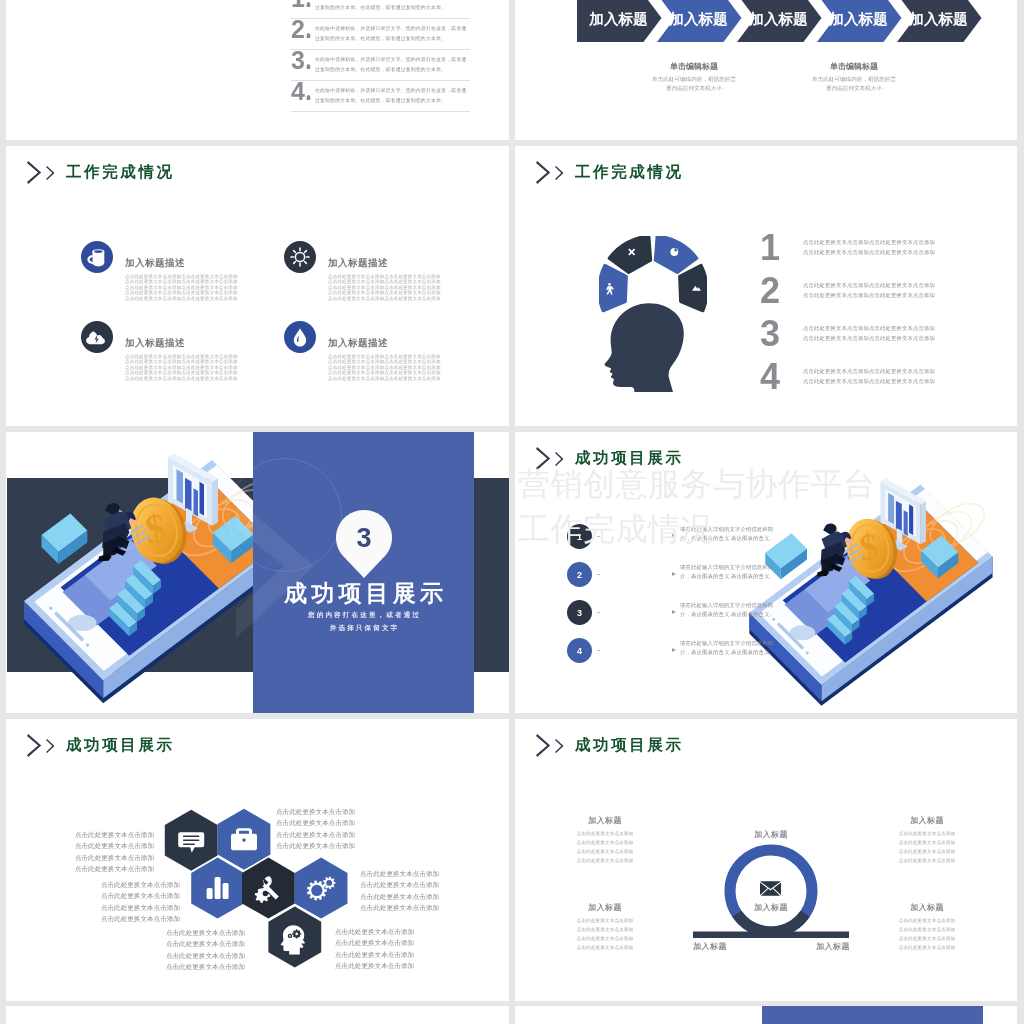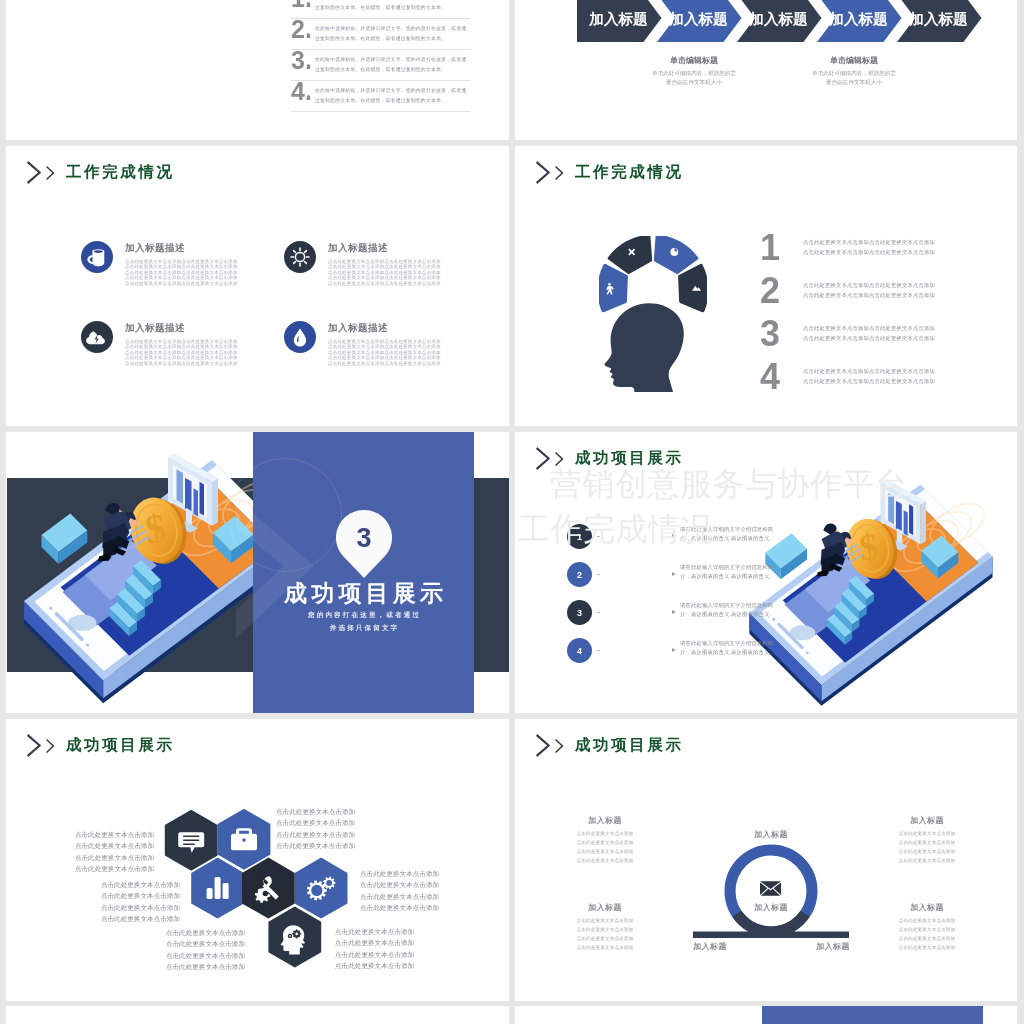--- a/index.html
+++ b/index.html
@@ -21,29 +21,29 @@
   .s1-item{position:relative;height:30px;border-bottom:1px solid #e0e0e0;}
   .s1-num{position:absolute;left:0;top:-2px;font-size:25px;font-weight:700;
           color:#8b8d92;font-family:"Liberation Sans",sans-serif;line-height:1;}
   .s1-dot{position:absolute;left:16px;top:14px;width:3.4px;height:3.4px;border-radius:50%;
           background:#8b8d92;}
   .s1-txt{position:absolute;left:24px;top:5px;width:155px;font-size:4.9px;
           color:#8b8d92;line-height:2.05;letter-spacing:.15px;}
 
   
   .s2-chevs{position:absolute;left:62px;top:136px;width:415px;height:48px;}
-  .s2-cap{position:absolute;top:197px;width:160px;text-align:center;}
+  .s2-cap{position:absolute;top:203px;width:160px;text-align:center;}
   .s2-cap-t{font-size:8px;font-weight:700;color:#6f7177;margin-bottom:3px;}
   .s2-cap-b{font-size:5.6px;color:#9a9ca1;line-height:1.55;}
 
   
   .s3-card{position:absolute;display:flex;}
   .s3-circ{width:32px;height:32px;border-radius:50%;flex:none;}
   .s3-circ svg{width:32px;height:32px;display:block;}
-  .s3-txt{margin-left:12px;padding-top:1px;}
+  .s3-txt{margin-left:12px;padding-top:1px;margin-top:15px;}
   .s3-t{font-size:9.6px;font-weight:700;color:#76787e;letter-spacing:.4px;}
   .s3-b{margin-top:3.5px;width:118px;font-size:4.6px;color:#a9abb0;line-height:1.22;
         letter-spacing:.1px;white-space:nowrap;}
 
   
   .s4-head{position:absolute;left:84px;top:90px;width:108px;height:156px;}
   .s4-rows{position:absolute;left:245px;top:90px;}
   .s4-row{position:relative;height:43px;}
   .s4-n{position:absolute;left:0;top:-6px;font-size:36px;font-weight:700;color:#8a8c91;
         font-family:"Liberation Sans",sans-serif;line-height:1;}
@@ -103,21 +103,21 @@
   .s8-b3{left:15px;top:183px;text-align:center;}
   .s8-b4{left:337px;top:183px;text-align:center;}
 
   
   .s10-band{position:absolute;left:247px;top:0;width:221px;height:282px;background:#4a62a9;}
 
   
   .wm{position:absolute;left:518px;top:468px;width:520px;
       font-size:32px;font-weight:400;color:#ececec;line-height:1;
       letter-spacing:0.5px;pointer-events:none;white-space:nowrap;}
-  .wm-l1{position:absolute;top:0;margin-left:32px;}
+  .wm-l1{position:absolute;top:0;}
   .wm-l2{position:absolute;top:45px;}
   .wm-logo{position:absolute;left:262px;top:452px;width:230px;height:190px;
            pointer-events:none;overflow:hidden;}
   .wm-logo-t{display:block;font-size:108px;font-weight:400;color:transparent;
              -webkit-text-stroke:1.6px rgba(255,255,255,0.13);letter-spacing:10px;
              line-height:1.05;white-space:nowrap;}
   .wm-ring{position:absolute;left:228px;top:458px;width:112px;height:112px;
            border-radius:50%;border:1.6px solid rgba(255,255,255,0.12);pointer-events:none;}
   .wm-chev{position:absolute;left:236px;top:498px;width:140px;height:150px;pointer-events:none;}
 </style>

